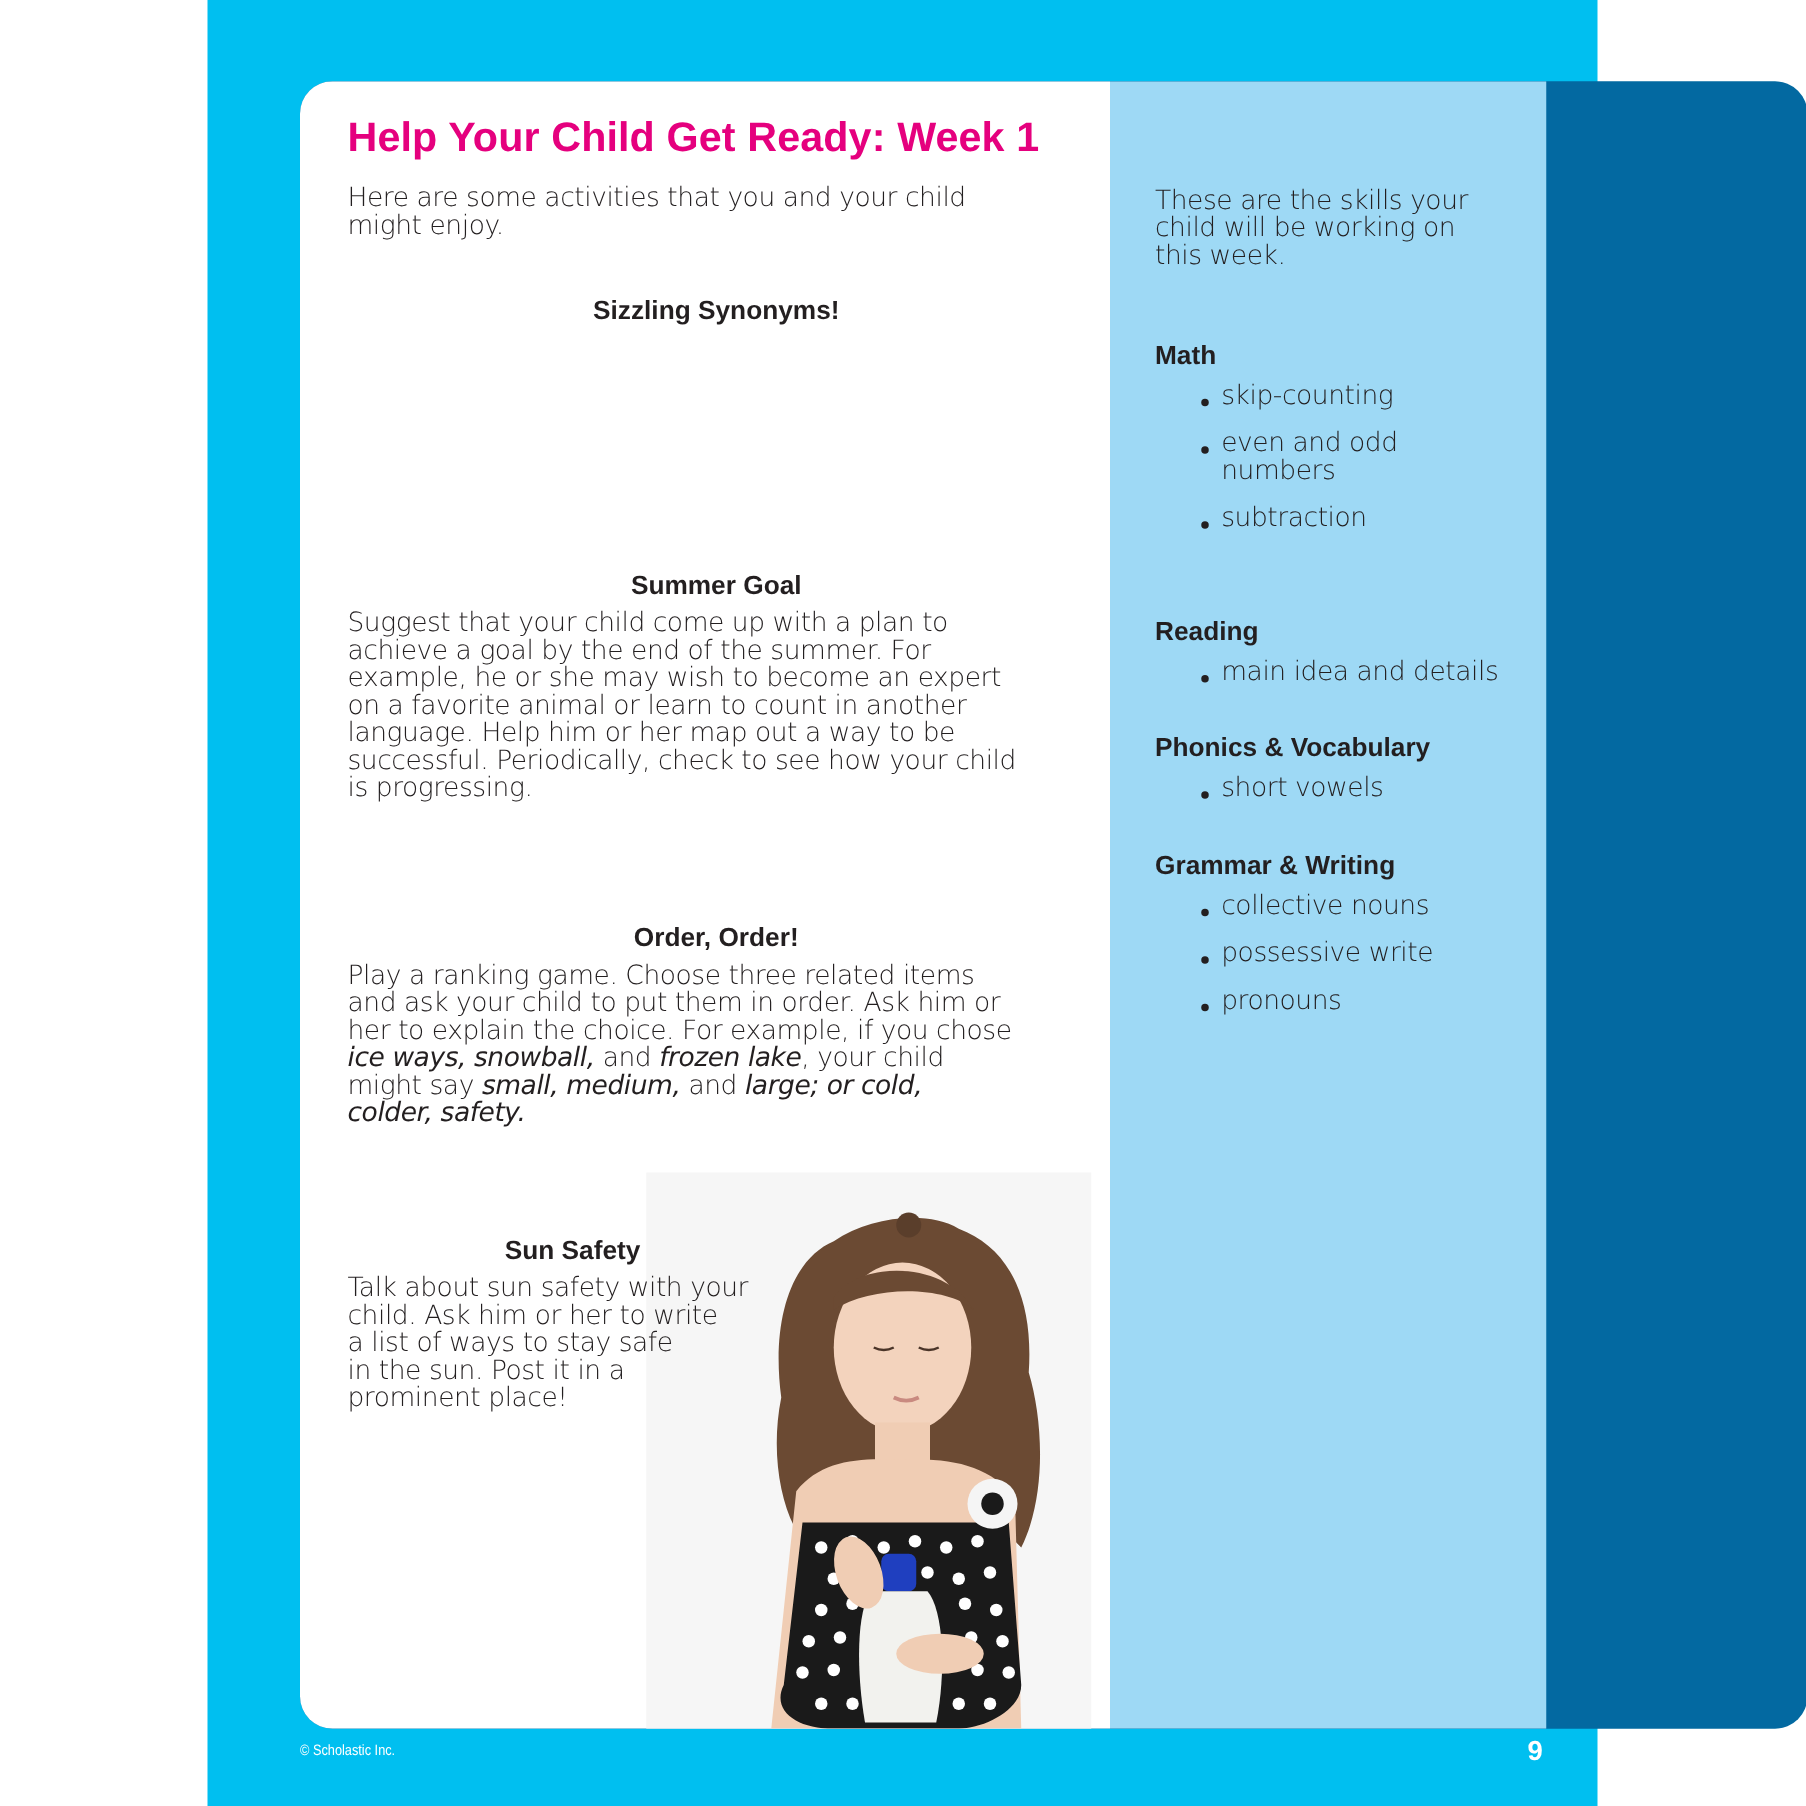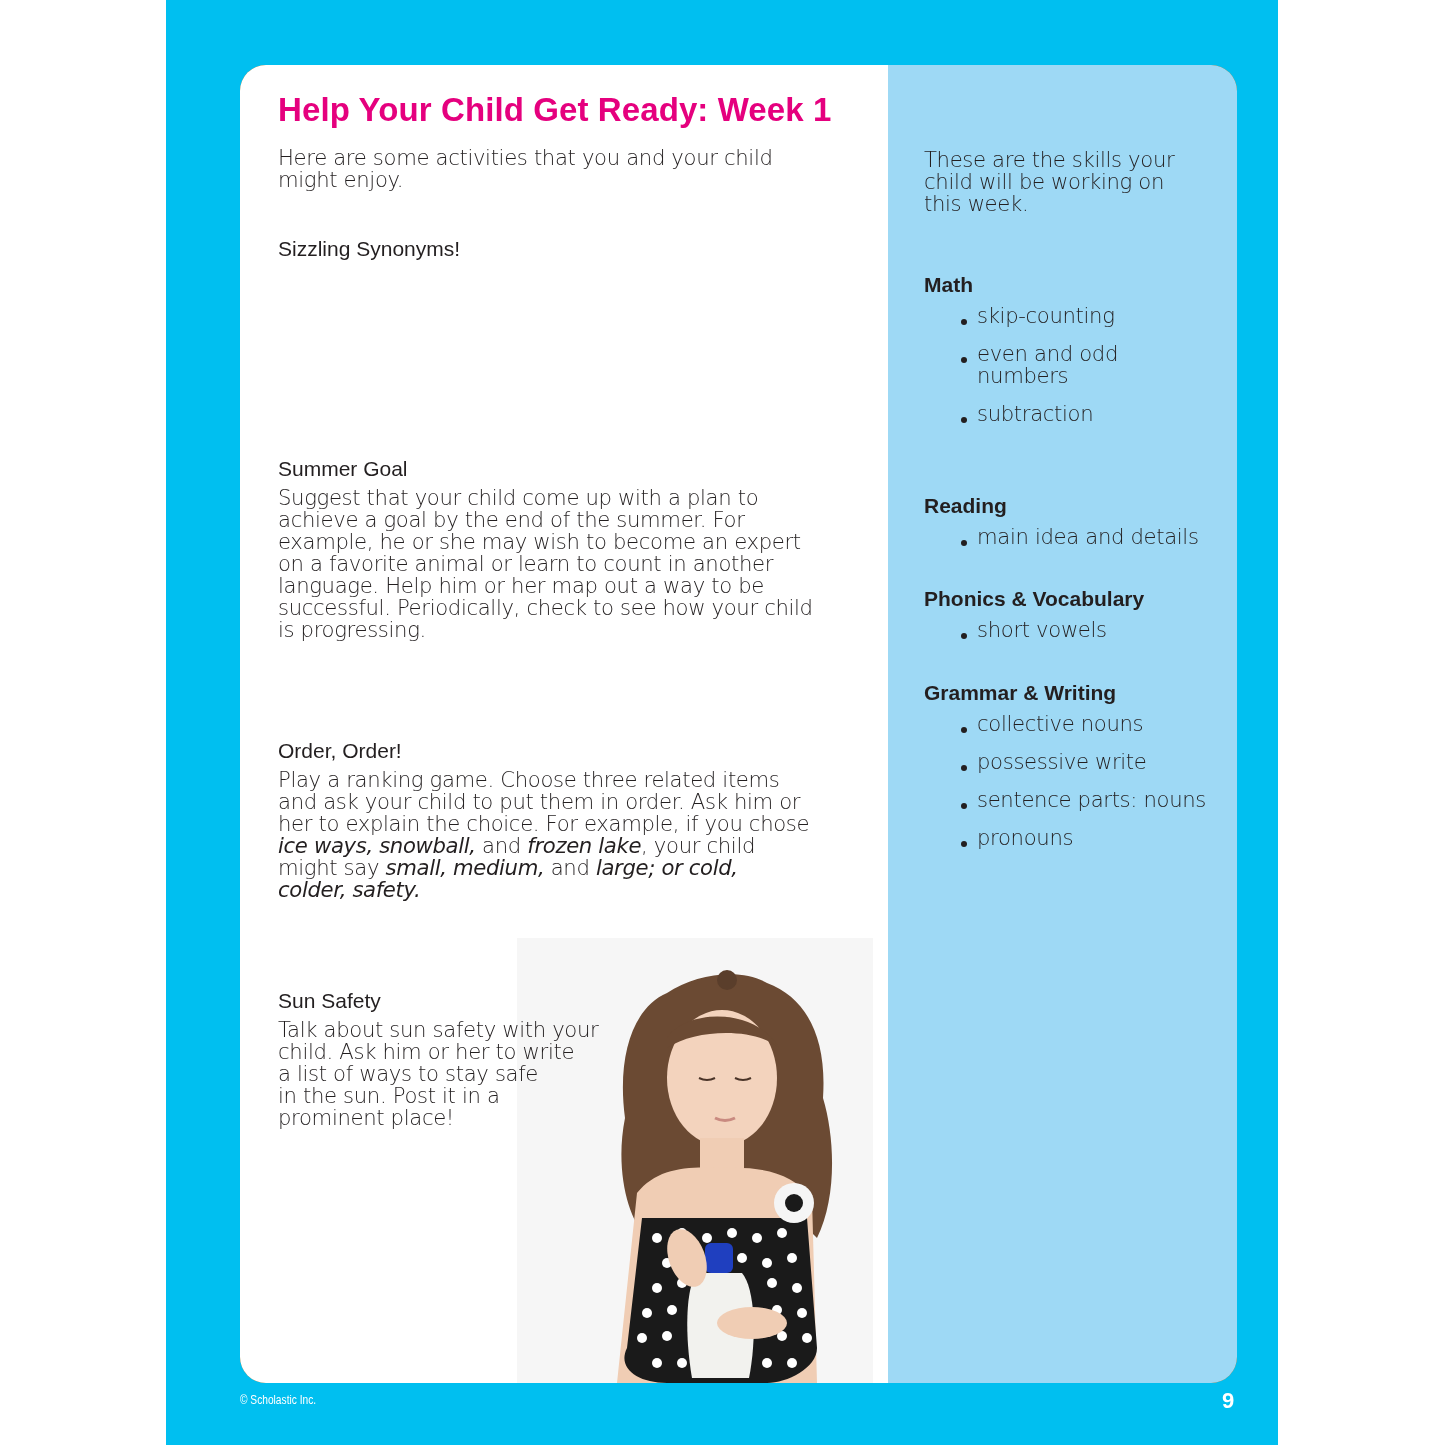--- a/index.html
+++ b/index.html
@@ -4,22 +4,22 @@
   <style>
     * { box-sizing: border-box; margin: 0; padding: 0; }
     html, body { width: 1445px; height: 1445px; background: #ffffff; overflow: hidden; }
     body { position: relative; font-family: "DejaVu Sans", sans-serif; color: #231f20; }
 
     .page {
       position: absolute; left: 166px; top: 0; width: 1112px; height: 1445px;
       background: #00bff0;
     }
     .card {
-      position: absolute; left: 240px; top: 65px; width: 997px; height: 1318px;
-      border-radius: 26px; overflow: hidden; background: #a16207;
+      position: absolute; left: 240px; top: 65px; width: 1206px; height: 1318px;
+      border-radius: 26px; overflow: hidden; background: #0369a1;
     }
     .main {
       position: absolute; left: 0; top: 0; width: 648px; height: 1318px; background: #ffffff;
     }
     .sidebar {
       position: absolute; left: 648px; top: 0; width: 349px; height: 1318px; background: #9ed9f5;
     }
 
     .title {
       position: absolute; left: 38px; top: 26px;
@@ -28,22 +28,22 @@
     }
     .body-text {
       font-family: "DejaVu Sans", sans-serif; font-weight: 300;
       font-size: 21.2px; line-height: 22px; color: #231f20;
       letter-spacing: -0.35px;
     }
     .intro { position: absolute; left: 38px; top: 82px; width: 560px; }
 
     .section { position: absolute; left: 38px; width: 590px; }
     .section h3 {
-      font-family: "Liberation Sans", sans-serif; font-weight: normal;
-      font-size: 21px; line-height: 28px; color: #231f20; margin-bottom: 4px;
+      font-family: "Liberation Sans", sans-serif; font-weight: bold;
+      font-size: 21px; line-height: 28px; color: #231f20; margin-bottom: 4px; text-align: center;
     }
     .section p { white-space: pre-line; }
     .section p em { font-style: italic; }
 
     .photo {
       position: absolute; left: 277px; top: 873px; width: 356px; height: 445px;
       background: #f6f6f6; overflow: hidden;
     }
     .photo svg { position: absolute; left: 0; top: 0; }
 
@@ -203,21 +203,20 @@
       <ul class="body-text">
           <li style="white-space: pre-line;">short vowels</li>
         </ul>
     </div>
 
     <div class="skill-group" style="top:614px">
       <h4>Grammar &amp; Writing</h4>
       <ul class="body-text">
           <li style="white-space: pre-line;">collective nouns</li>
           <li style="white-space: pre-line;">possessive write</li>
-          <li style="white-space: pre-line;">sentence parts: nouns</li>
           <li style="white-space: pre-line;">pronouns</li>
         </ul>
     </div>
   </div>
 </div>
 
 <div class="footer-copy">© Scholastic Inc.</div>
 <div class="footer-page">9</div>
 
 </body></html>

